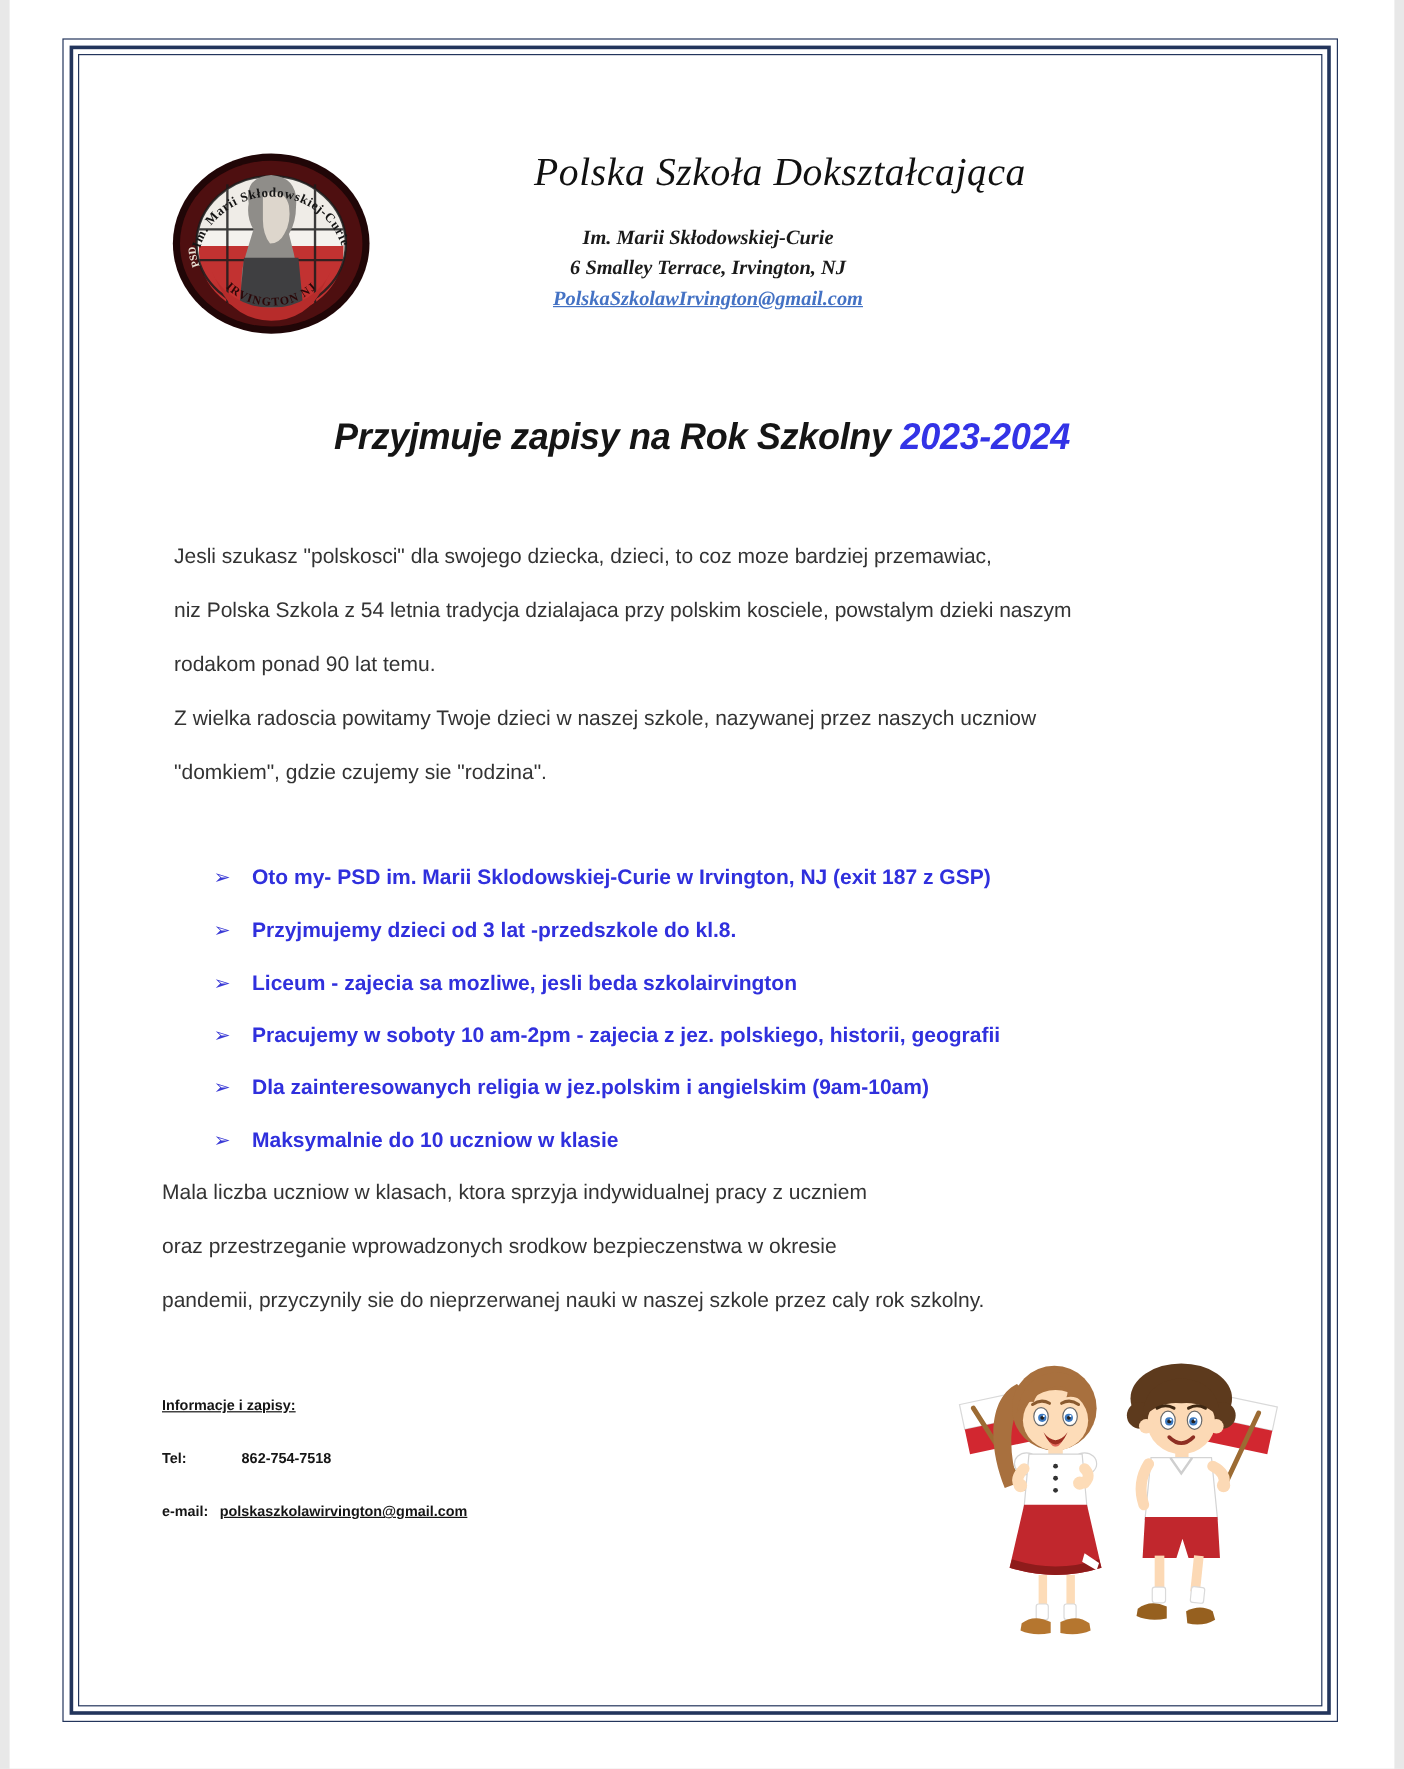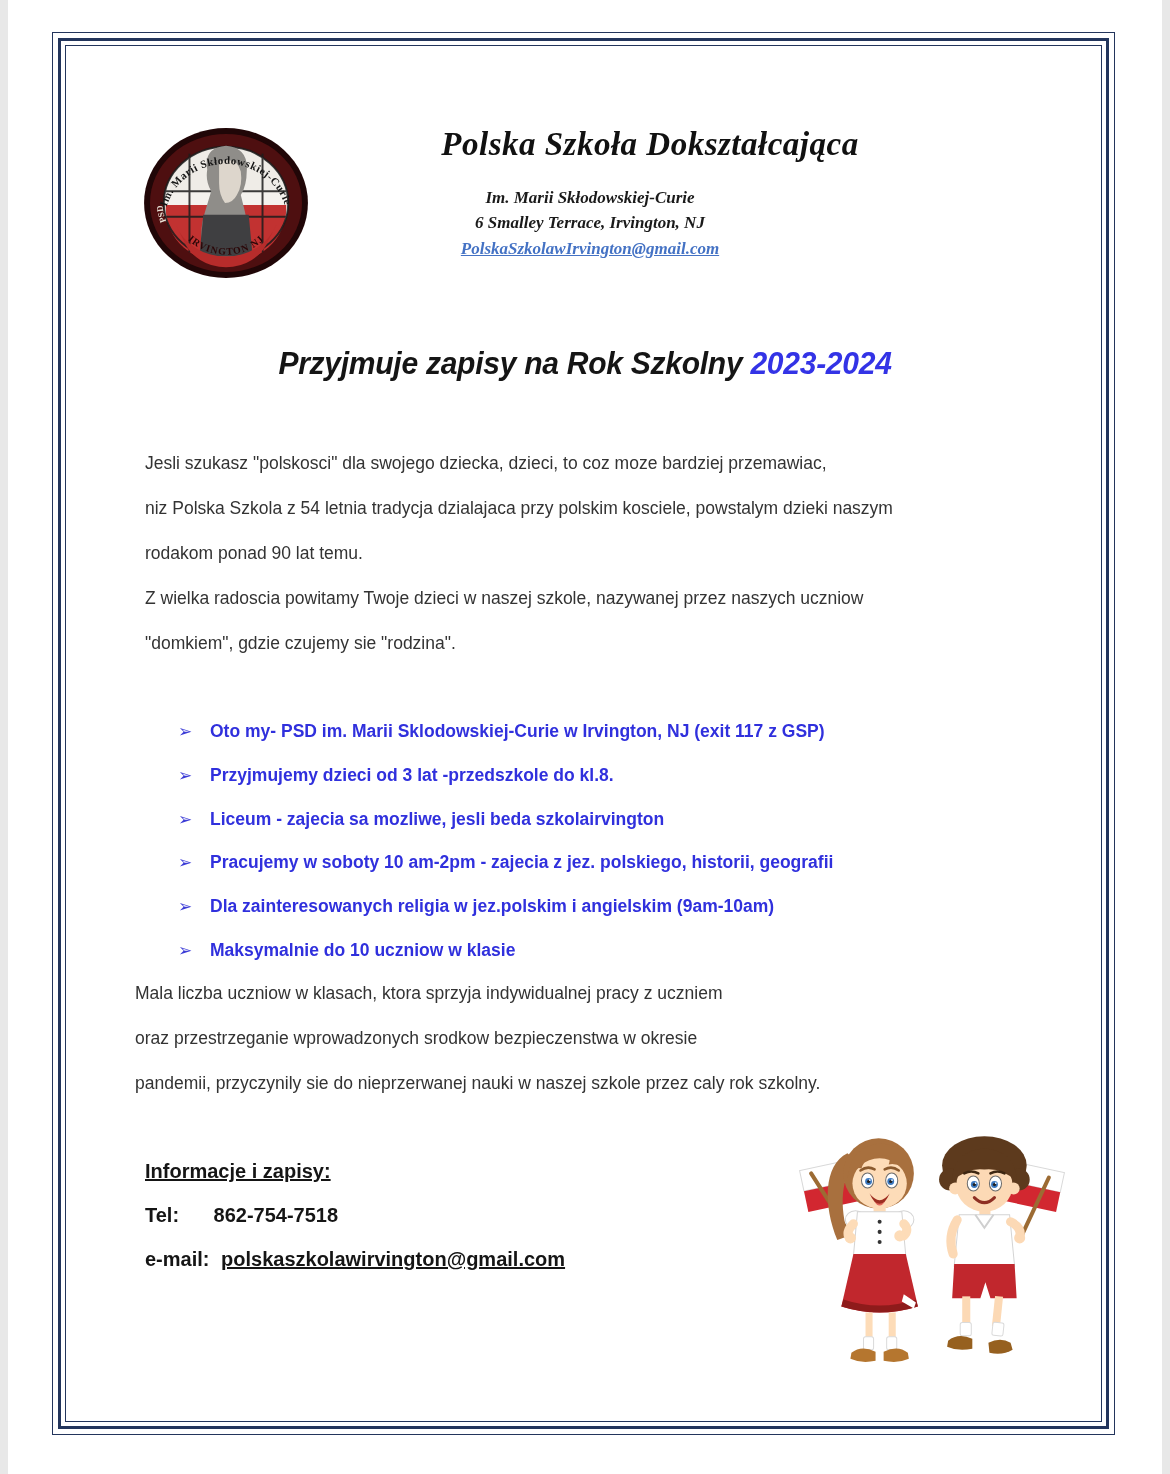--- a/index.html
+++ b/index.html
@@ -8,21 +8,21 @@
   .page{position:absolute;left:8px;top:0;width:1154px;height:1474px;background:#ffffff;}
   
   .border-outer{position:absolute;left:52px;top:32px;width:1063px;height:1403px;
     border:1px solid #23355c;padding:5px;box-sizing:border-box;}
   .border-mid{width:100%;height:100%;border:3px solid #23355c;padding:4px;box-sizing:border-box;}
   .border-inner{width:100%;height:100%;border:1px solid #23355c;box-sizing:border-box;}
 
   .logo{position:absolute;left:142px;top:126px;width:168px;height:154px;}
 
   .school-title{position:absolute;left:320px;top:126px;width:660px;text-align:center;
-    font-family:"Liberation Serif",serif;font-style:italic;font-weight:bold;
+    font-family:"Liberation Serif",serif;font-style:italic;font-weight:normal;
     font-size:33px;color:#111;letter-spacing:.5px;}
   .hdr-sub{position:absolute;left:150px;width:880px;text-align:center;
     font-family:"Liberation Serif",serif;font-style:italic;font-weight:bold;
     font-size:17px;color:#1a1a1a;}
   .hdr-patron{top:188px;}
   .hdr-address{top:213px;}
   .hdr-email{top:239px;}
   .hdr-email a{color:#4472c4;text-decoration:underline;cursor:pointer;}
 
   .headline{position:absolute;left:60px;top:346px;width:1050px;text-align:center;
@@ -31,21 +31,21 @@
   .headline .blue{color:#3333e6;}
 
   .body-text{font-size:17.5px;color:#333;line-height:45px;}
   .intro{position:absolute;left:145px;top:441px;width:910px;}
   .closing{position:absolute;left:135px;top:971px;width:910px;}
 
   .bullets{position:absolute;left:178px;top:710px;width:860px;list-style:none;margin:0;padding:0;}
   .bullets li{line-height:42.8px;font-size:17.5px;font-weight:bold;color:#3030dd;}
   .bullets .arrow{display:inline-block;width:32px;color:#3b3bd6;font-weight:normal;font-size:17px;}
 
-  .contact{position:absolute;left:145px;top:1158px;width:560px;font-size:20px;font-weight:bold;color:#151515;}
+  .contact{position:absolute;left:135px;top:1158px;width:560px;font-size:12px;font-weight:bold;color:#151515;}
   .contact .row{height:44px;line-height:26px;}
   .contact .underline{text-decoration:underline;}
   .contact a{color:#151515;text-decoration:underline;cursor:pointer;}
   .tel-label{display:inline-block;width:63px;}
   .lbl-gap{display:inline-block;margin-right:6px;}
 
   .kids{position:absolute;left:795px;top:1122px;width:272px;height:252px;}
 </style>
 </head>
 <body>
@@ -109,21 +109,21 @@
 
   <div class="intro body-text">
     <div>Jesli szukasz "polskosci" dla swojego dziecka, dzieci, to coz moze bardziej przemawiac,</div>
     <div>niz Polska Szkola z 54 letnia tradycja dzialajaca przy polskim kosciele, powstalym dzieki naszym</div>
     <div>rodakom ponad 90 lat temu.</div>
     <div>Z wielka radoscia powitamy Twoje dzieci w naszej szkole, nazywanej przez naszych uczniow</div>
     <div>"domkiem", gdzie czujemy sie "rodzina".</div>
   </div>
 
   <ul class="bullets">
-    <li><span class="arrow">➢</span><span>Oto my- PSD im. Marii Sklodowskiej-Curie w Irvington, NJ (exit 117 z GSP)</span></li>
+    <li><span class="arrow">➢</span><span>Oto my- PSD im. Marii Sklodowskiej-Curie w Irvington, NJ (exit 187 z GSP)</span></li>
     <li><span class="arrow">➢</span><span>Przyjmujemy dzieci od 3 lat -przedszkole do kl.8.</span></li>
     <li><span class="arrow">➢</span><span>Liceum - zajecia sa mozliwe, jesli beda szkolairvington</span></li>
     <li><span class="arrow">➢</span><span>Pracujemy w soboty  10 am-2pm - zajecia z jez. polskiego, historii, geografii</span></li>
     <li><span class="arrow">➢</span><span>Dla zainteresowanych religia w jez.polskim i angielskim (9am-10am)</span></li>
     <li><span class="arrow">➢</span><span>Maksymalnie do 10 uczniow w klasie</span></li>
   </ul>
 
   <div class="closing body-text">
     <div>Mala liczba uczniow w klasach, ktora sprzyja indywidualnej pracy z uczniem</div>
     <div>oraz przestrzeganie wprowadzonych srodkow bezpieczenstwa w okresie</div>

